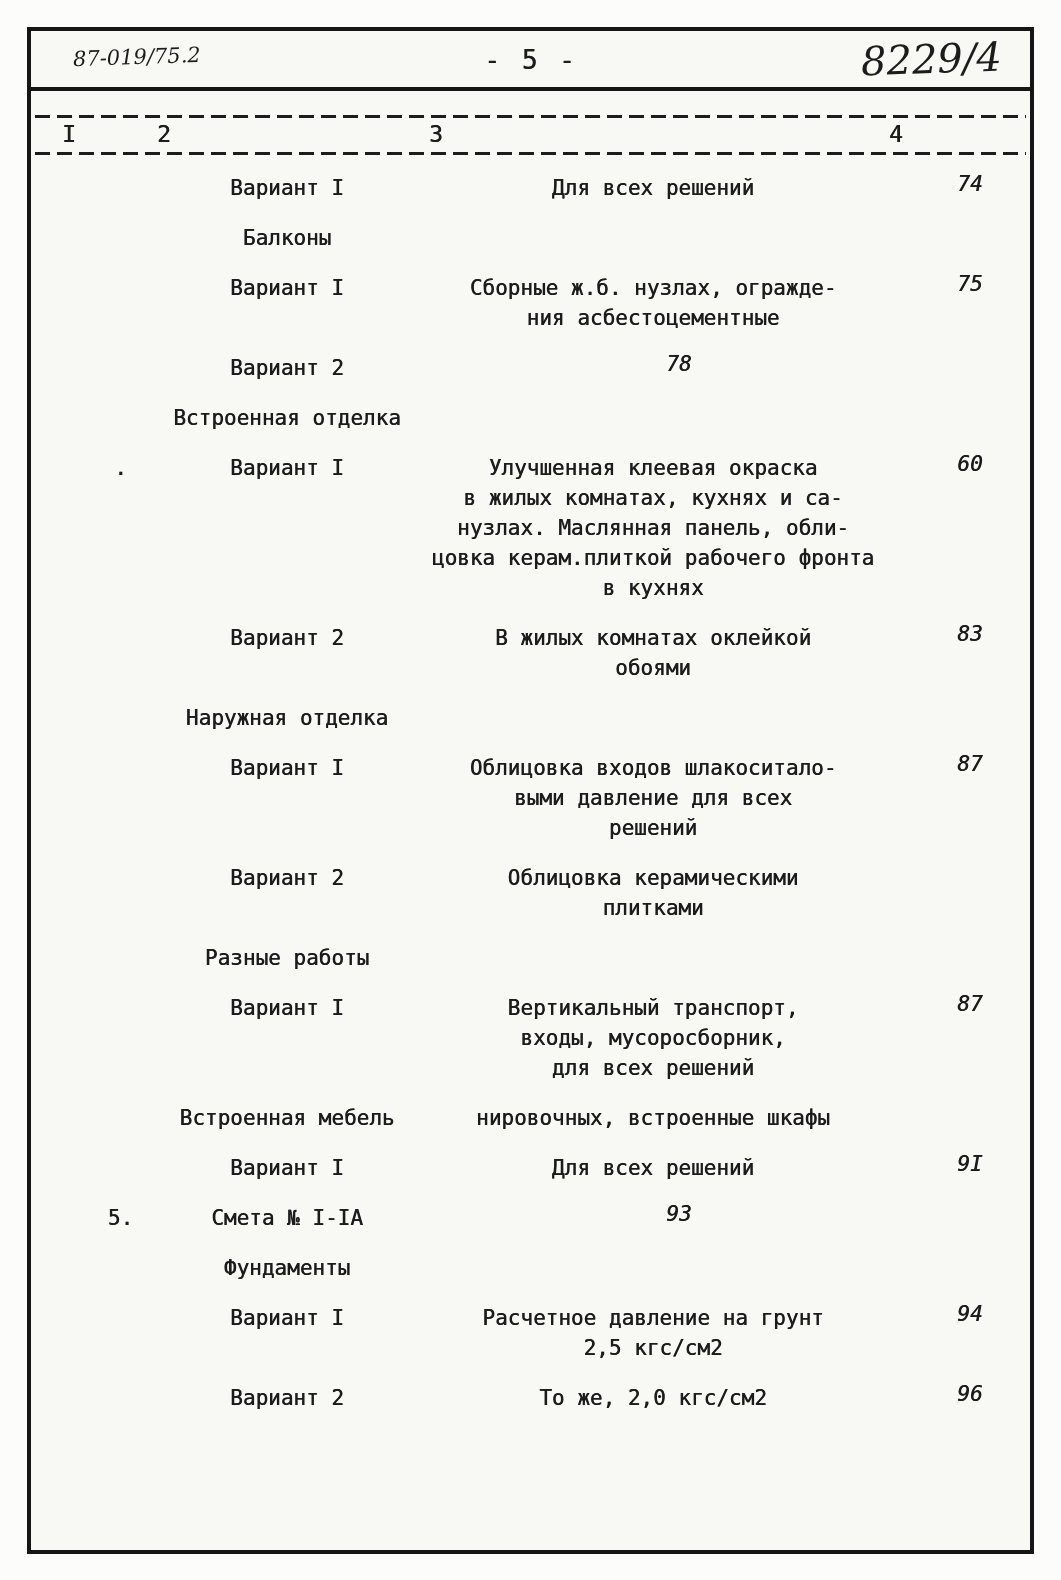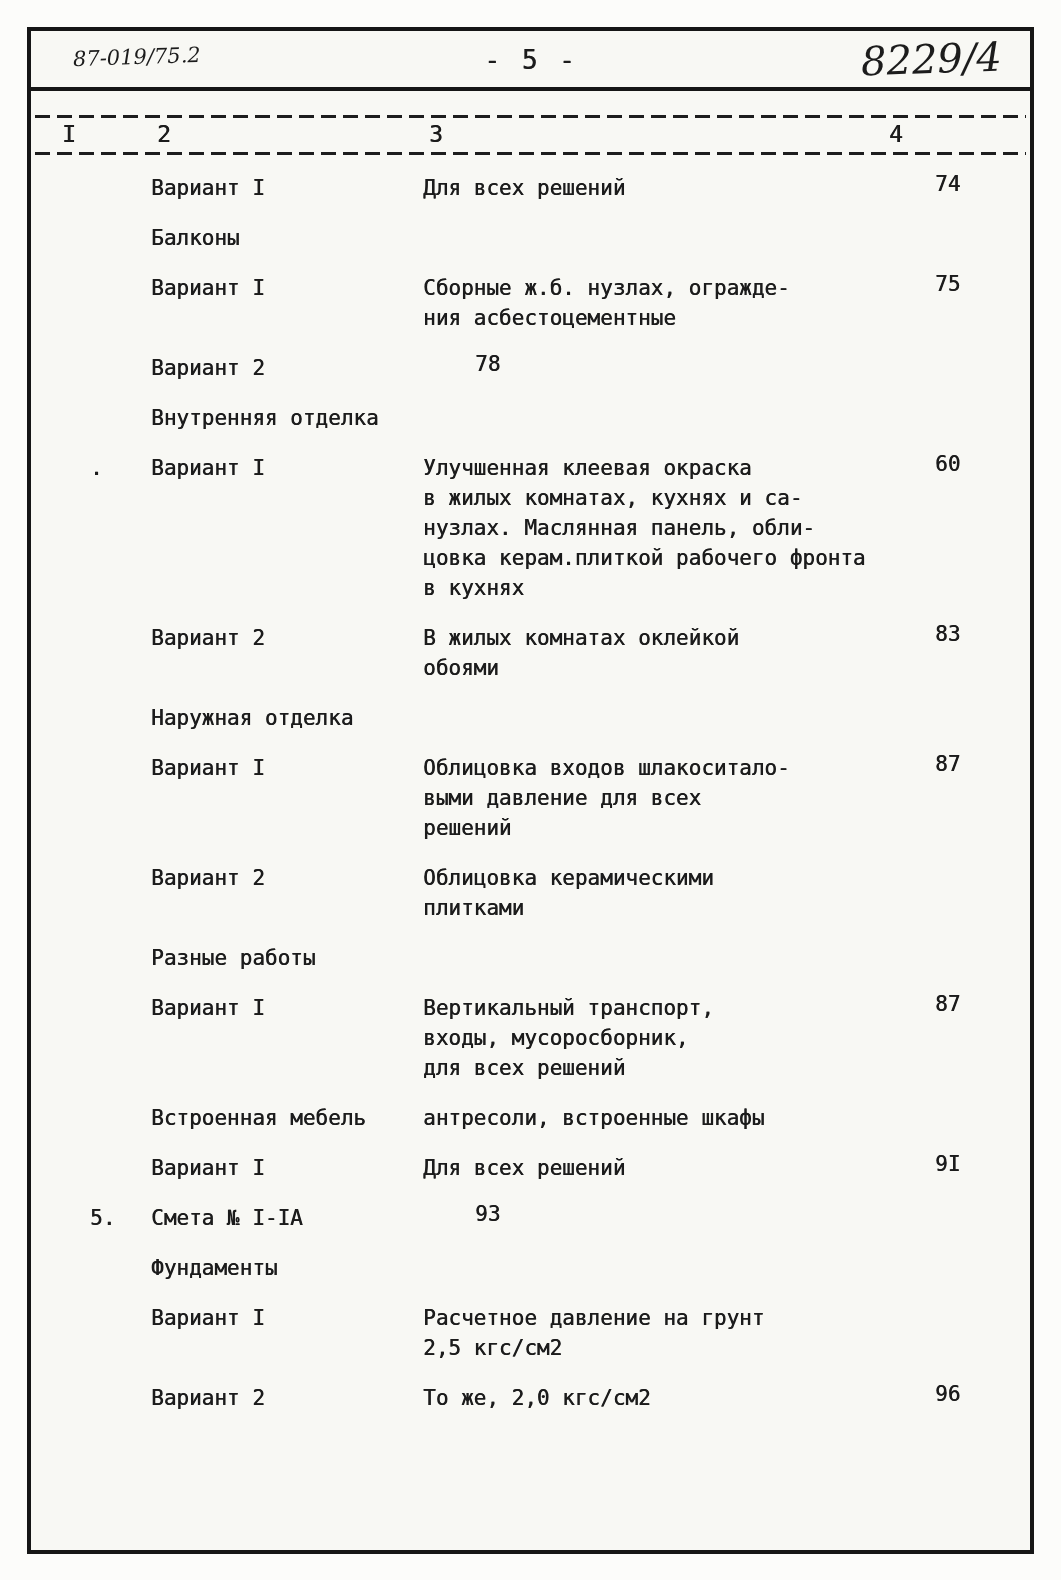--- a/index.html
+++ b/index.html
@@ -61,25 +61,26 @@
   }
   .ruler-cols .colnum { padding-left: 6px; }
   .toc { padding: 18px 25px 0 25px; }
   .row {
     display: grid;
     grid-template-columns: 95px 272px 460px 1fr;
     margin-bottom: 20px;
     font-size: 21px;
     line-height: 30px;
     text-shadow: 0.5px 0 0 #1c1c1c;
+    text-align: center;
   }
   .c1 { padding-left: 34px; }
   .c2 { white-space: pre-line; }
   .c3 { white-space: pre-line; }
-  .c4 { padding-left: 52px; position: relative; top: -4px; }
+  .c4 { padding-left: 52px; position: relative; top: -4px; font-style: italic; }
 </style>
 </head>
 <body>
 
 <div class="frame">
 
   <div class="page-header">
     <div class="doc-number">87-019/75.2</div>
     <div class="page-number">- 5 -</div>
     <div class="sheet-number">8229/4</div>
@@ -121,21 +122,21 @@
     </div>
 
     <div class="row">
       <div class="c1"></div>
       <div class="c2">Вариант 2</div>
       <div class="c4">78</div>
     </div>
 
     <div class="row">
       <div class="c1"></div>
-      <div class="c2">Внутренняя отделка</div>
+      <div class="c2">Встроенная отделка</div>
       <div class="c3"></div>
       <div class="c4"></div>
     </div>
 
     <div class="row">
       <div class="c1">.</div>
       <div class="c2">Вариант I</div>
       <div class="c3">Улучшенная клеевая окраска
 в жилых комнатах, кухнях и са-
 нузлах. Маслянная панель, обли-
@@ -188,21 +189,21 @@
       <div class="c2">Вариант I</div>
       <div class="c3">Вертикальный транспорт,
 входы, мусоросборник,
 для всех решений</div>
       <div class="c4">87</div>
     </div>
 
     <div class="row">
       <div class="c1"></div>
       <div class="c2">Встроенная мебель</div>
-      <div class="c3">антресоли, встроенные шкафы</div>
+      <div class="c3">нировочных, встроенные шкафы</div>
       <div class="c4"></div>
     </div>
 
     <div class="row">
       <div class="c1"></div>
       <div class="c2">Вариант I</div>
       <div class="c3">Для всех решений</div>
       <div class="c4">9I</div>
     </div>
 
@@ -216,20 +217,21 @@
       <div class="c1"></div>
       <div class="c2">Фундаменты</div>
       <div class="c4"></div>
     </div>
 
     <div class="row">
       <div class="c1"></div>
       <div class="c2">Вариант I</div>
       <div class="c3">Расчетное давление на грунт
 2,5 кгс/см2</div>
+      <div class="c4">94</div>
     </div>
 
     <div class="row">
       <div class="c1"></div>
       <div class="c2">Вариант 2</div>
       <div class="c3">То же, 2,0 кгс/см2</div>
       <div class="c4">96</div>
     </div>
 
   </div>

